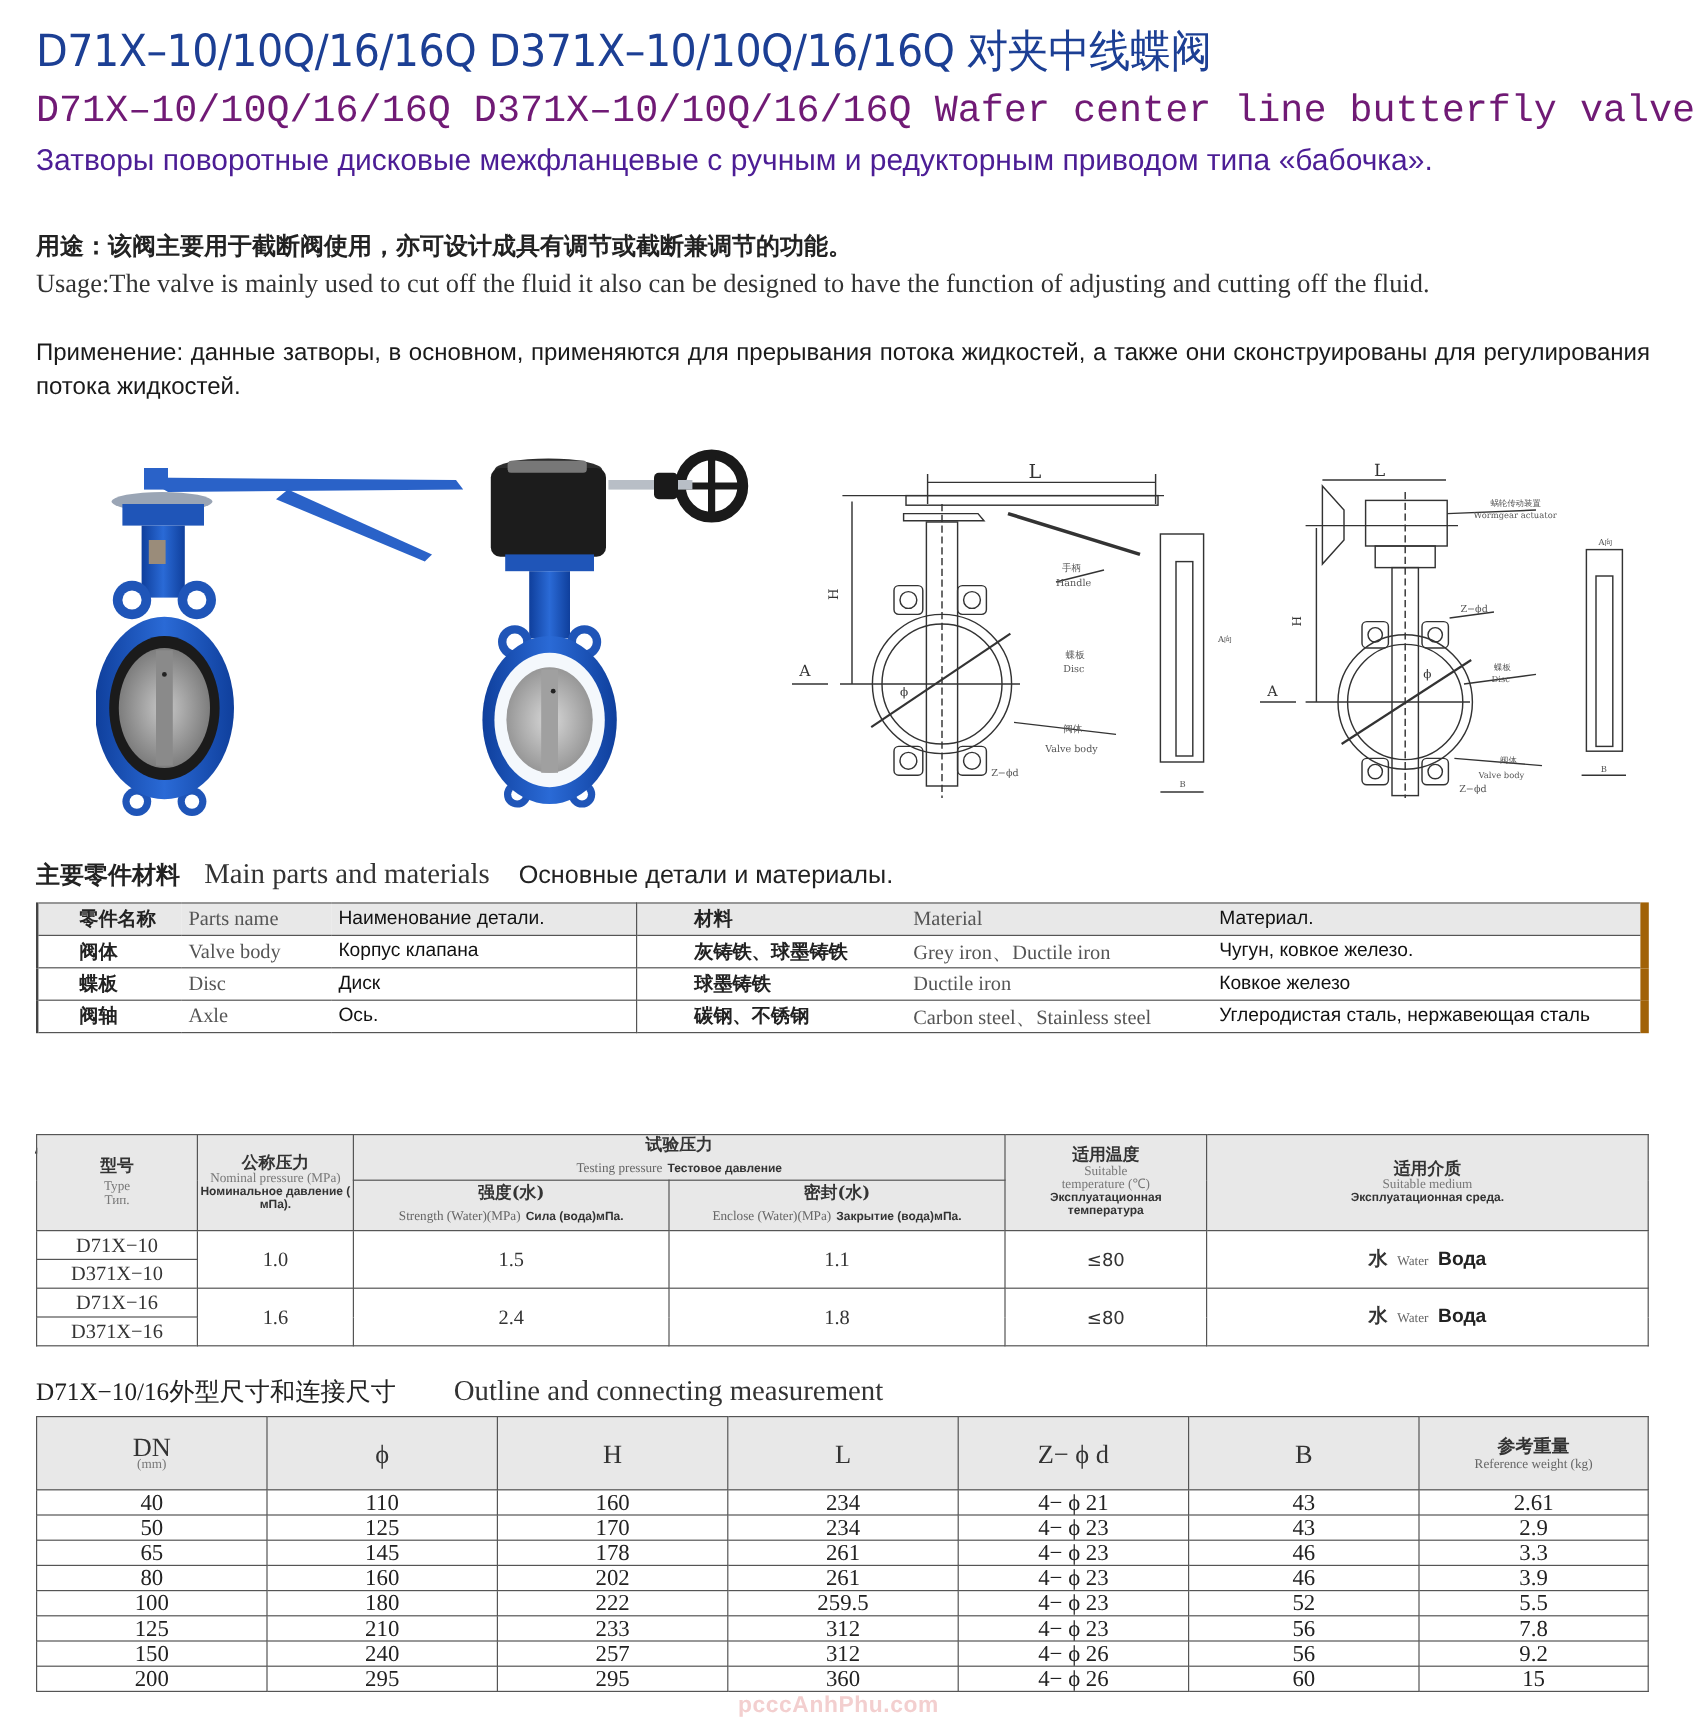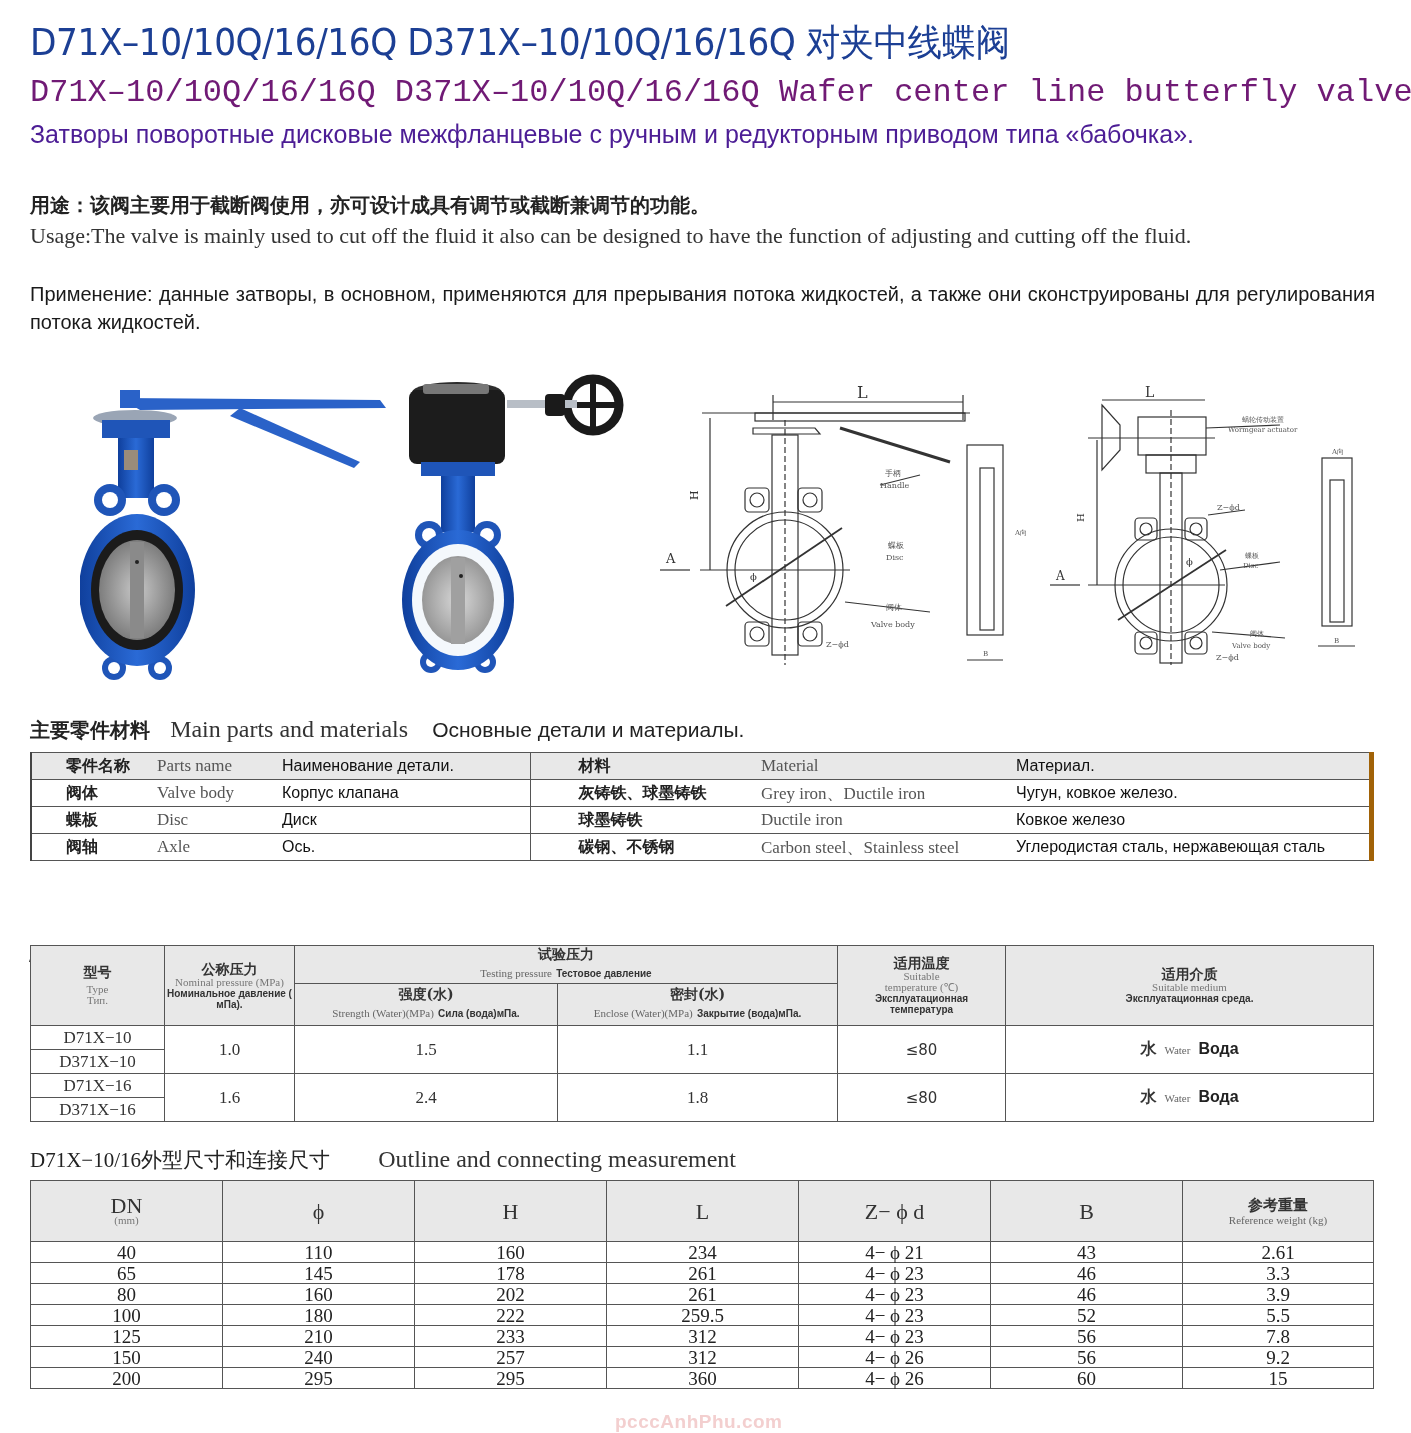--- a/index.html
+++ b/index.html
@@ -26,21 +26,21 @@
 
   table { border-collapse: collapse; position: absolute; }
   td, th { border: 1.5px solid #555; font-weight: normal; }
 
   
   .parts { left: 30px; top: 752px; width: 1344px; }
   .parts td { height: 27px; padding: 0 6px; font-size: 17px; white-space: nowrap; border-left: none; border-right: none; }
   .parts tr.head td { background: #e8e8e8; }
   .parts td.sep { border-right: 1.5px solid #555; }
   .parts td:first-child { border-left: 2px solid #444; }
-  .parts td:last-child { border-right: 5px solid #a16207; }
+  .parts td:last-child { border-right: 7px solid #a16207; }
   .parts .cn { font-family: "DejaVu Serif", serif; font-weight: bold; font-size: 16px; color: #222; padding-left: 34px; }
   .parts .en { font-family: "Liberation Serif", serif; color: #555; font-size: 17px; }
   .parts .ru { font-family: "Liberation Sans", sans-serif; font-size: 16px; color: #111; }
 
   
   .spec { left: 30px; top: 945px; width: 1344px; }
   .spec td { text-align: center; font-size: 17px; font-family: "Liberation Serif", serif; color: #333; }
   .spec .hd { background: #e8e8e8; }
   .spec .h-cn { display: block; font-family: "DejaVu Serif", serif; font-weight: bold; font-size: 14px; color: #333; line-height: 15px; }
   .spec .h-en { display: block; font-family: "Liberation Serif", serif; font-size: 11px; color: #777; line-height: 11px; }
@@ -415,20 +415,29 @@
   <tr>
         <td>40</td>
         <td>110</td>
         <td>160</td>
         <td>234</td>
         <td>4− ϕ 21</td>
         <td>43</td>
         <td>2.61</td>
       </tr>
   <tr>
+        <td>50</td>
+        <td>125</td>
+        <td>170</td>
+        <td>234</td>
+        <td>4− ϕ 23</td>
+        <td>43</td>
+        <td>2.9</td>
+      </tr>
+  <tr>
         <td>65</td>
         <td>145</td>
         <td>178</td>
         <td>261</td>
         <td>4− ϕ 23</td>
         <td>46</td>
         <td>3.3</td>
       </tr>
   <tr>
         <td>80</td>

